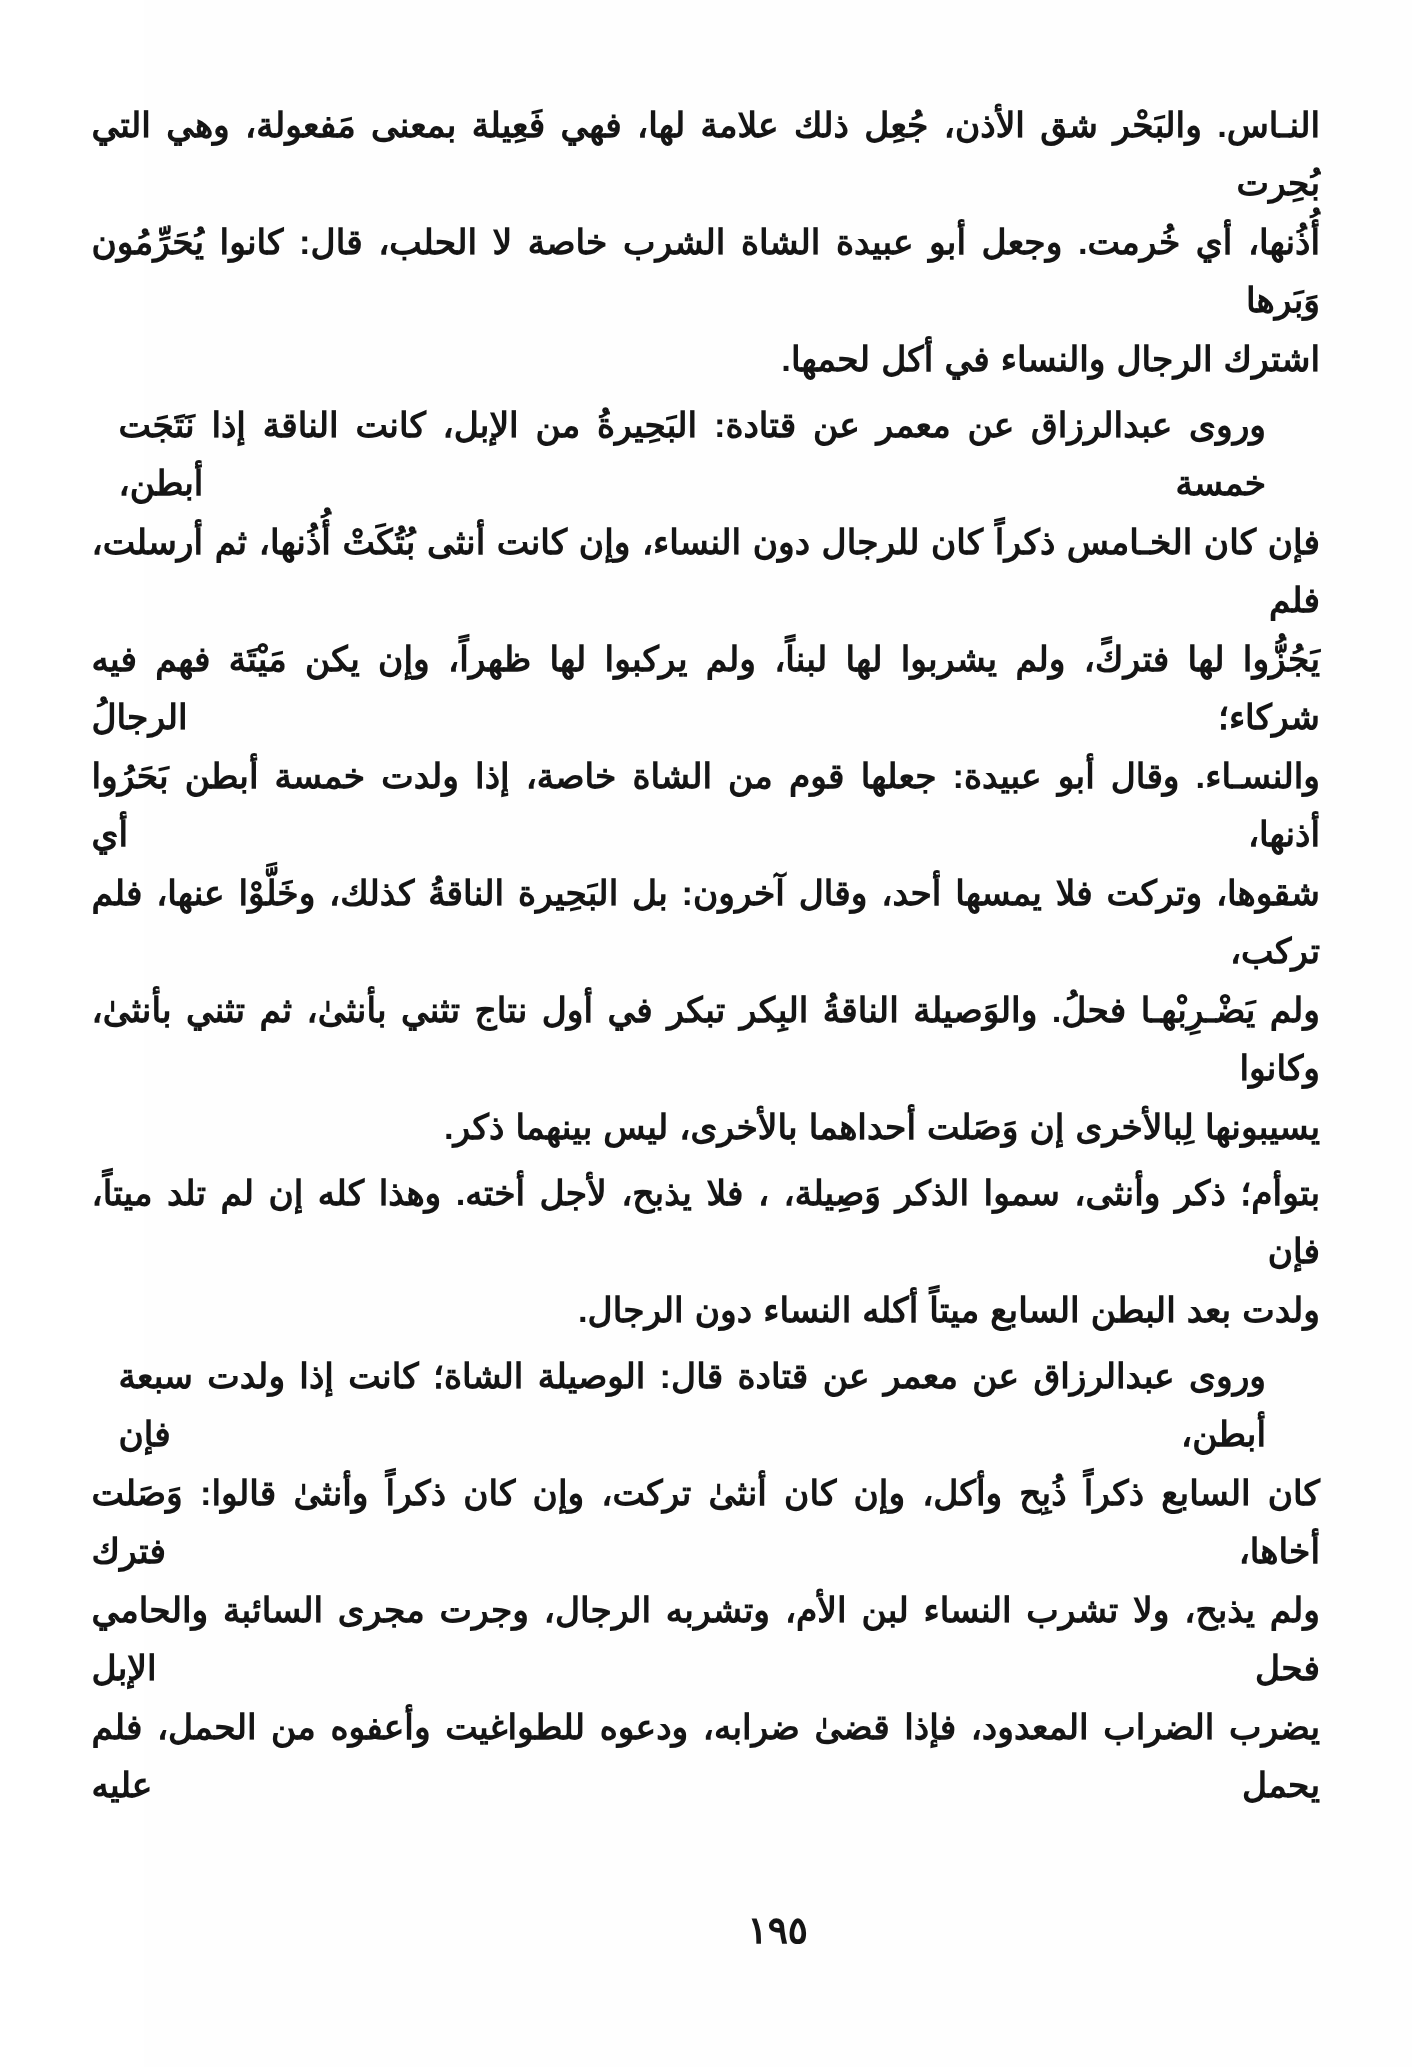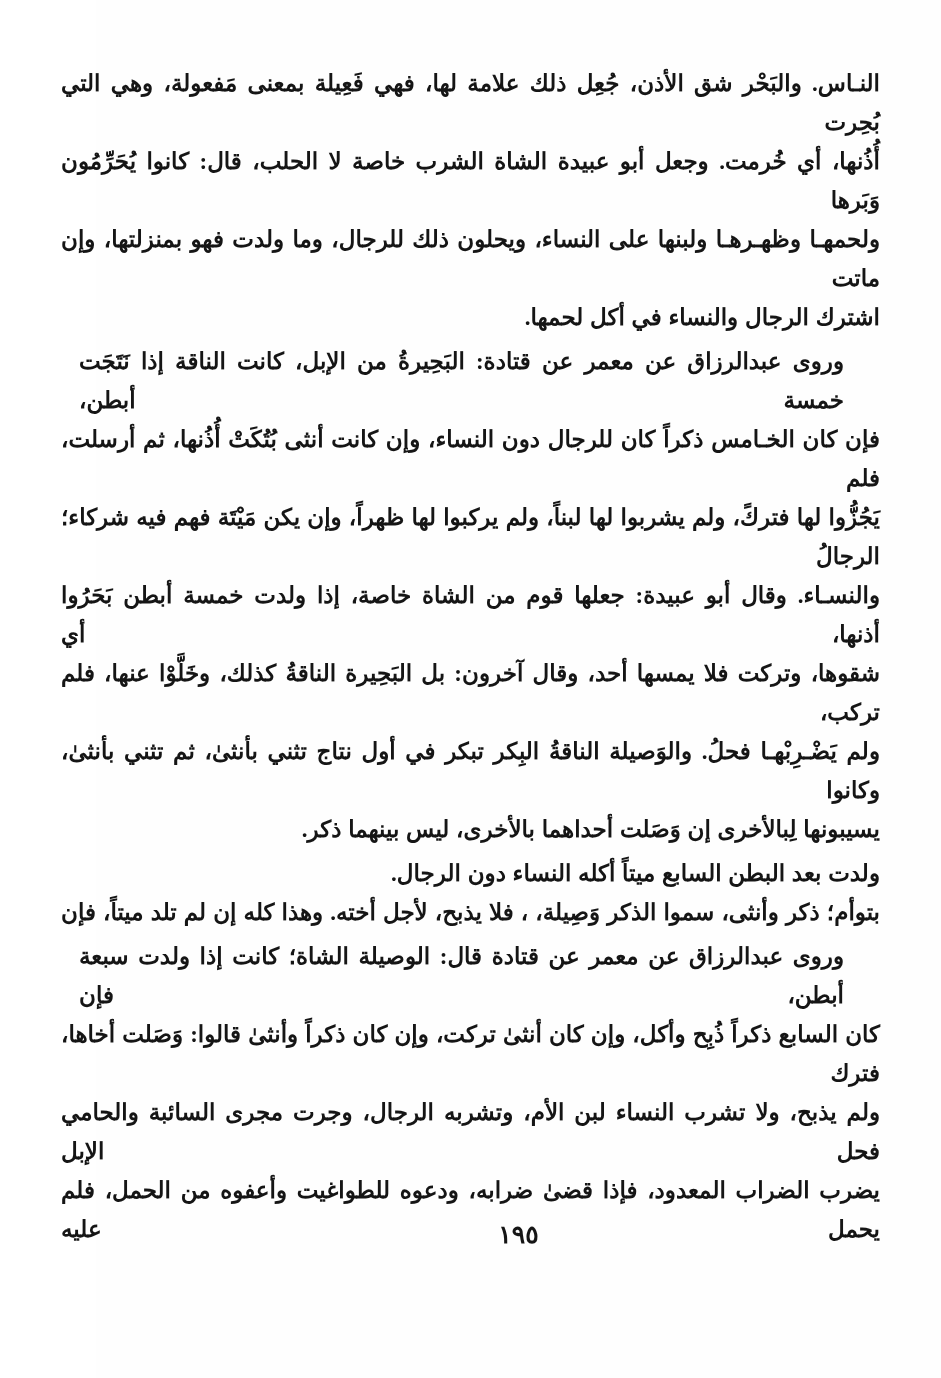--- a/index.html
+++ b/index.html
@@ -12,21 +12,21 @@
     background: #ffffff;
     overflow: hidden;
   }
   .page {
     position: relative;
     width: 845px;
     height: 1378px;
     background: #fefefe;
     color: #151515;
     direction: rtl;
-    font-family: Liberation Serif, serif;
+    font-family: Liberation Sans, sans-serif;
   }
   .text-block {
     position: absolute;
     top: 64px;
     right: 61px;
     width: 819px;
   }
   .para {
     margin: 0 0 5px 0;
   }
@@ -42,53 +42,52 @@
   .line.last {
     text-align-last: right;
     -moz-text-align-last: right;
   }
   .line.indent {
     padding-right: 36px;
     margin-left: 18px;
   }
   .page-number {
     position: absolute;
-    top: 1220px;
+    top: 1272px;
     left: 0;
     width: 100%;
     text-align: center;
     font-size: 25px;
     font-weight: 700;
     color: #151515;
     direction: rtl;
   }
 </style>
 </head>
 <body>
 
 <div class="page">
   <div class="text-block">
     <div class="para">
         <div class="line">النـاس. والبَحْر شق الأذن، جُعِل ذلك علامة لها، فهي فَعِيلة بمعنى مَفعولة، وهي التي بُحِرت</div>
         <div class="line">أُذُنها، أي خُرمت. وجعل أبو عبيدة الشاة الشرب خاصة لا الحلب، قال: كانوا يُحَرِّمُون وَبَرها</div>
-        <div class="line">ولحمهـا وظهـرهـا ولبنها على النساء، ويحلون ذلك للرجال، وما ولدت فهو بمنزلتها، وإن ماتت</div>
         <div class="line last">اشترك الرجال والنساء في أكل لحمها.</div>
       </div>
     <div class="para">
         <div class="line indent">وروى عبدالرزاق عن معمر عن قتادة: البَحِيرةُ من الإبل، كانت الناقة إذا نَتَجَت خمسة أبطن،</div>
         <div class="line">فإن كان الخـامس ذكراً كان للرجال دون النساء، وإن كانت أنثى بُتُكَتْ أُذُنها، ثم أرسلت، فلم</div>
         <div class="line">يَجُزُّوا لها فتركً، ولم يشربوا لها لبناً، ولم يركبوا لها ظهراً، وإن يكن مَيْتَة فهم فيه شركاء؛ الرجالُ</div>
         <div class="line">والنسـاء. وقال أبو عبيدة: جعلها قوم من الشاة خاصة، إذا ولدت خمسة أبطن بَحَرُوا أذنها، أي</div>
         <div class="line">شقوها، وتركت فلا يمسها أحد، وقال آخرون: بل البَحِيرة الناقةُ كذلك، وخَلَّوْا عنها، فلم تركب،</div>
         <div class="line">ولم يَضْـرِبْهـا فحلُ. والوَصيلة الناقةُ البِكر تبكر في أول نتاج تثني بأنثىٰ، ثم تثني بأنثىٰ، وكانوا</div>
         <div class="line last">يسيبونها لِبالأخرى إن وَصَلت أحداهما بالأخرى، ليس بينهما ذكر.</div>
       </div>
     <div class="para">
+        <div class="line">بتوأم؛ ذكر وأنثى، سموا الذكر وَصِيلة، ، فلا يذبح، لأجل أخته. وهذا كله إن لم تلد ميتاً، فإن</div>
         <div class="line last">ولدت بعد البطن السابع ميتاً أكله النساء دون الرجال.</div>
-        <div class="line">بتوأم؛ ذكر وأنثى، سموا الذكر وَصِيلة، ، فلا يذبح، لأجل أخته. وهذا كله إن لم تلد ميتاً، فإن</div>
       </div>
     <div class="para">
         <div class="line indent">وروى عبدالرزاق عن معمر عن قتادة قال: الوصيلة الشاة؛ كانت إذا ولدت سبعة أبطن، فإن</div>
         <div class="line">كان السابع ذكراً ذُبِح وأكل، وإن كان أنثىٰ تركت، وإن كان ذكراً وأنثىٰ قالوا: وَصَلت أخاها، فترك</div>
         <div class="line">ولم يذبح، ولا تشرب النساء لبن الأم، وتشربه الرجال، وجرت مجرى السائبة والحامي فحل الإبل</div>
         <div class="line">يضرب الضراب المعدود، فإذا قضىٰ ضرابه، ودعوه للطواغيت وأعفوه من الحمل، فلم يحمل عليه</div>
       </div>
 
   </div>
   <div class="page-number">١٩٥</div>

